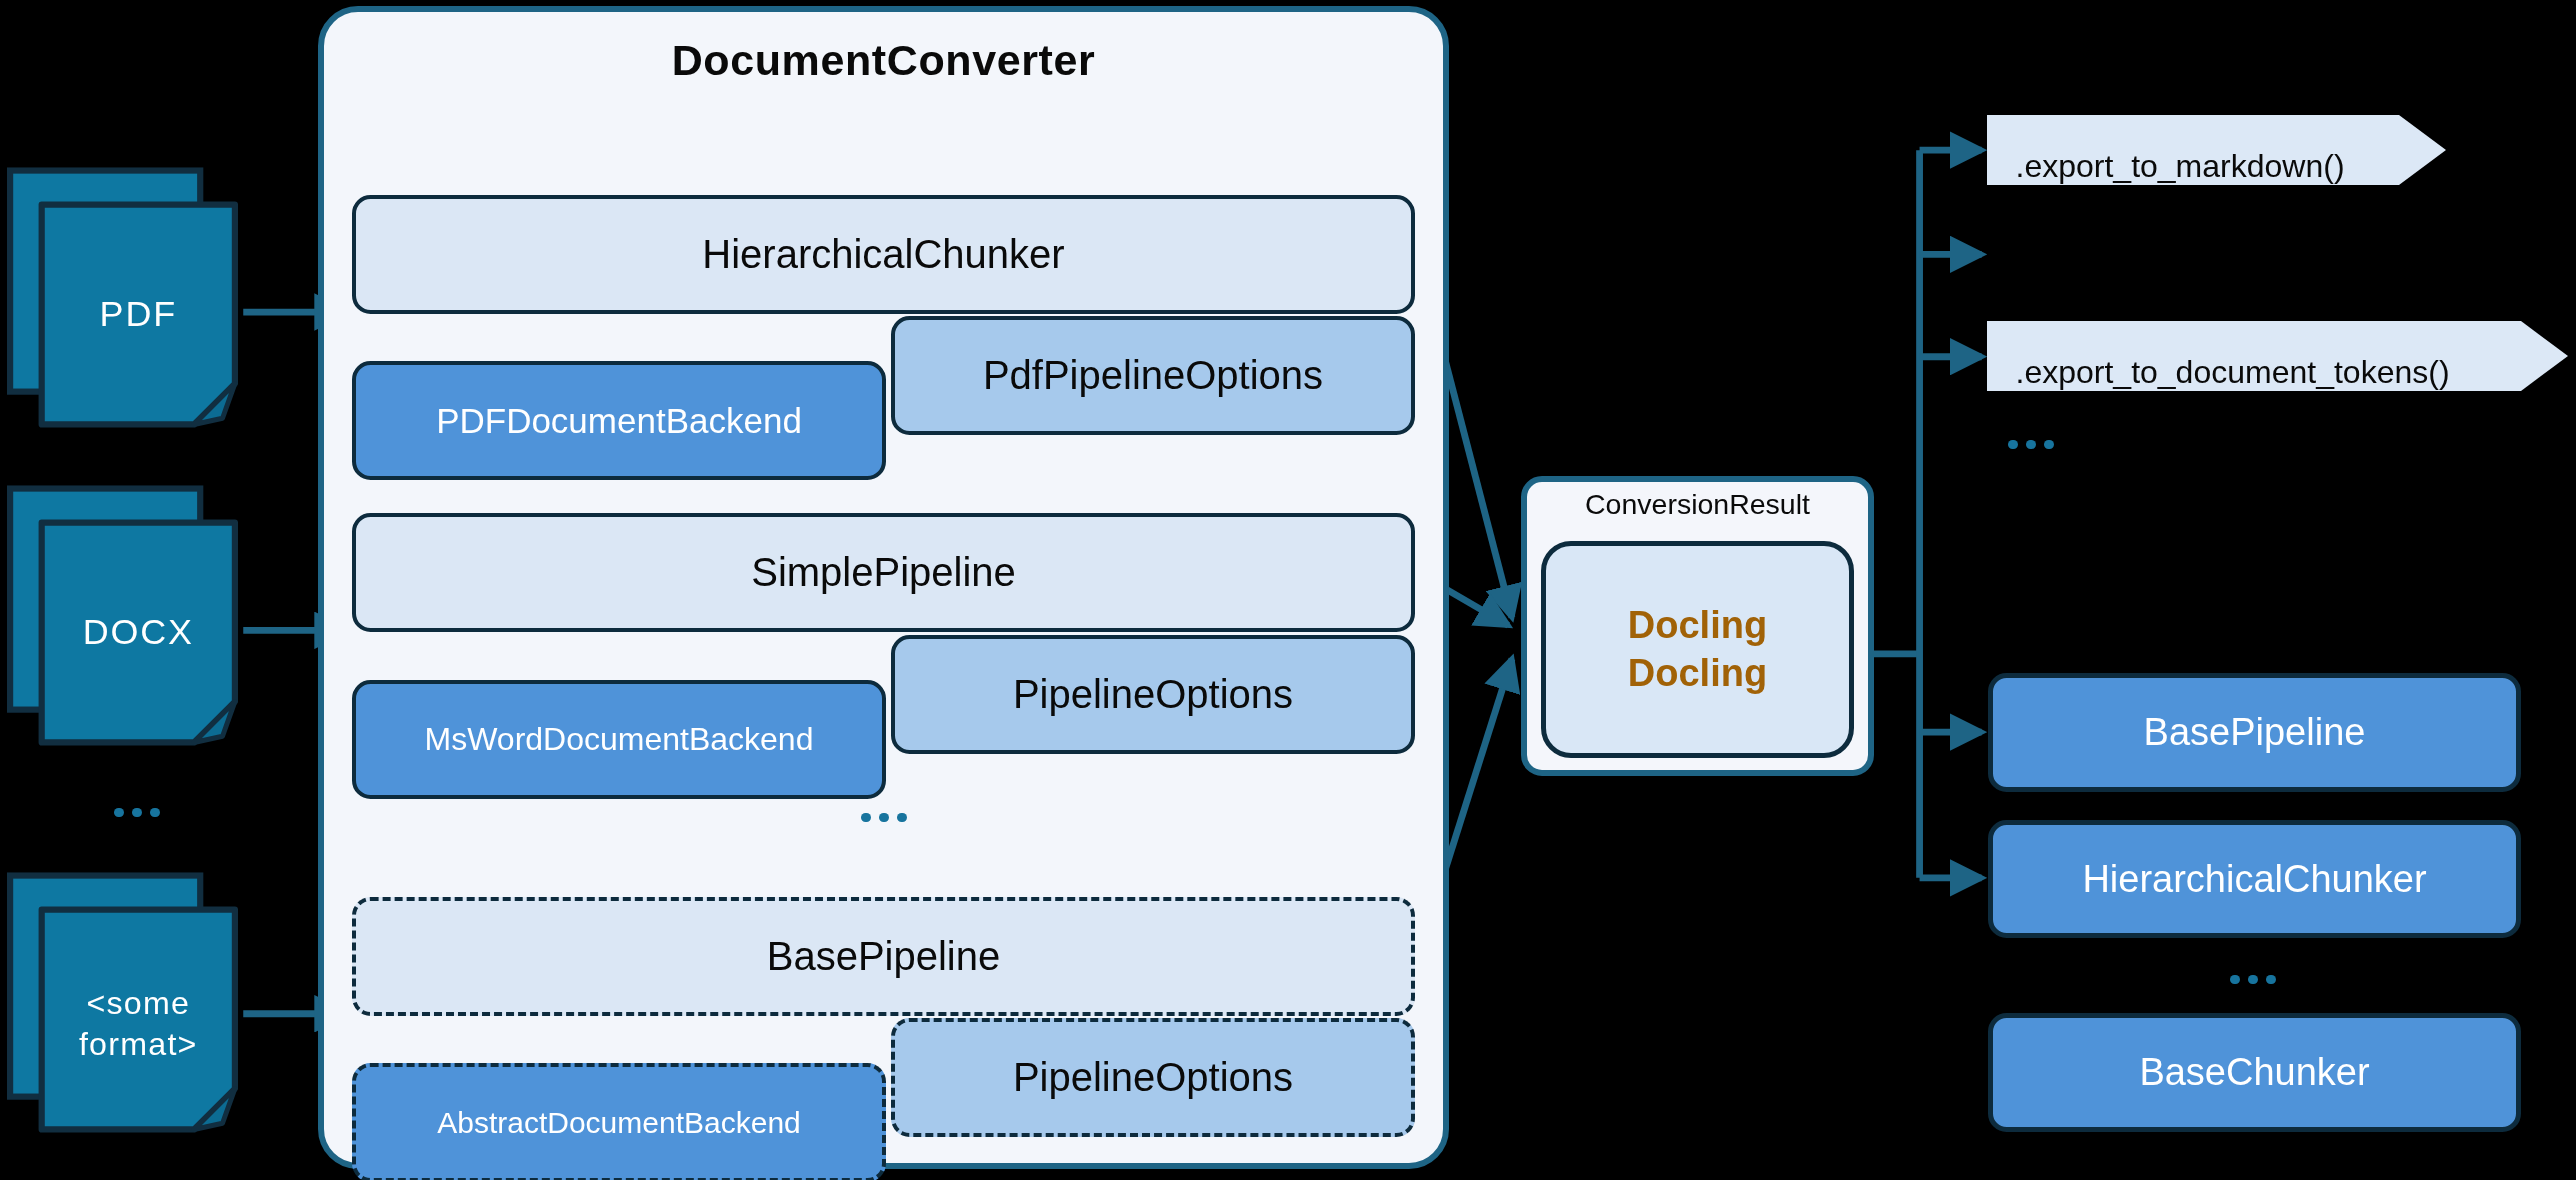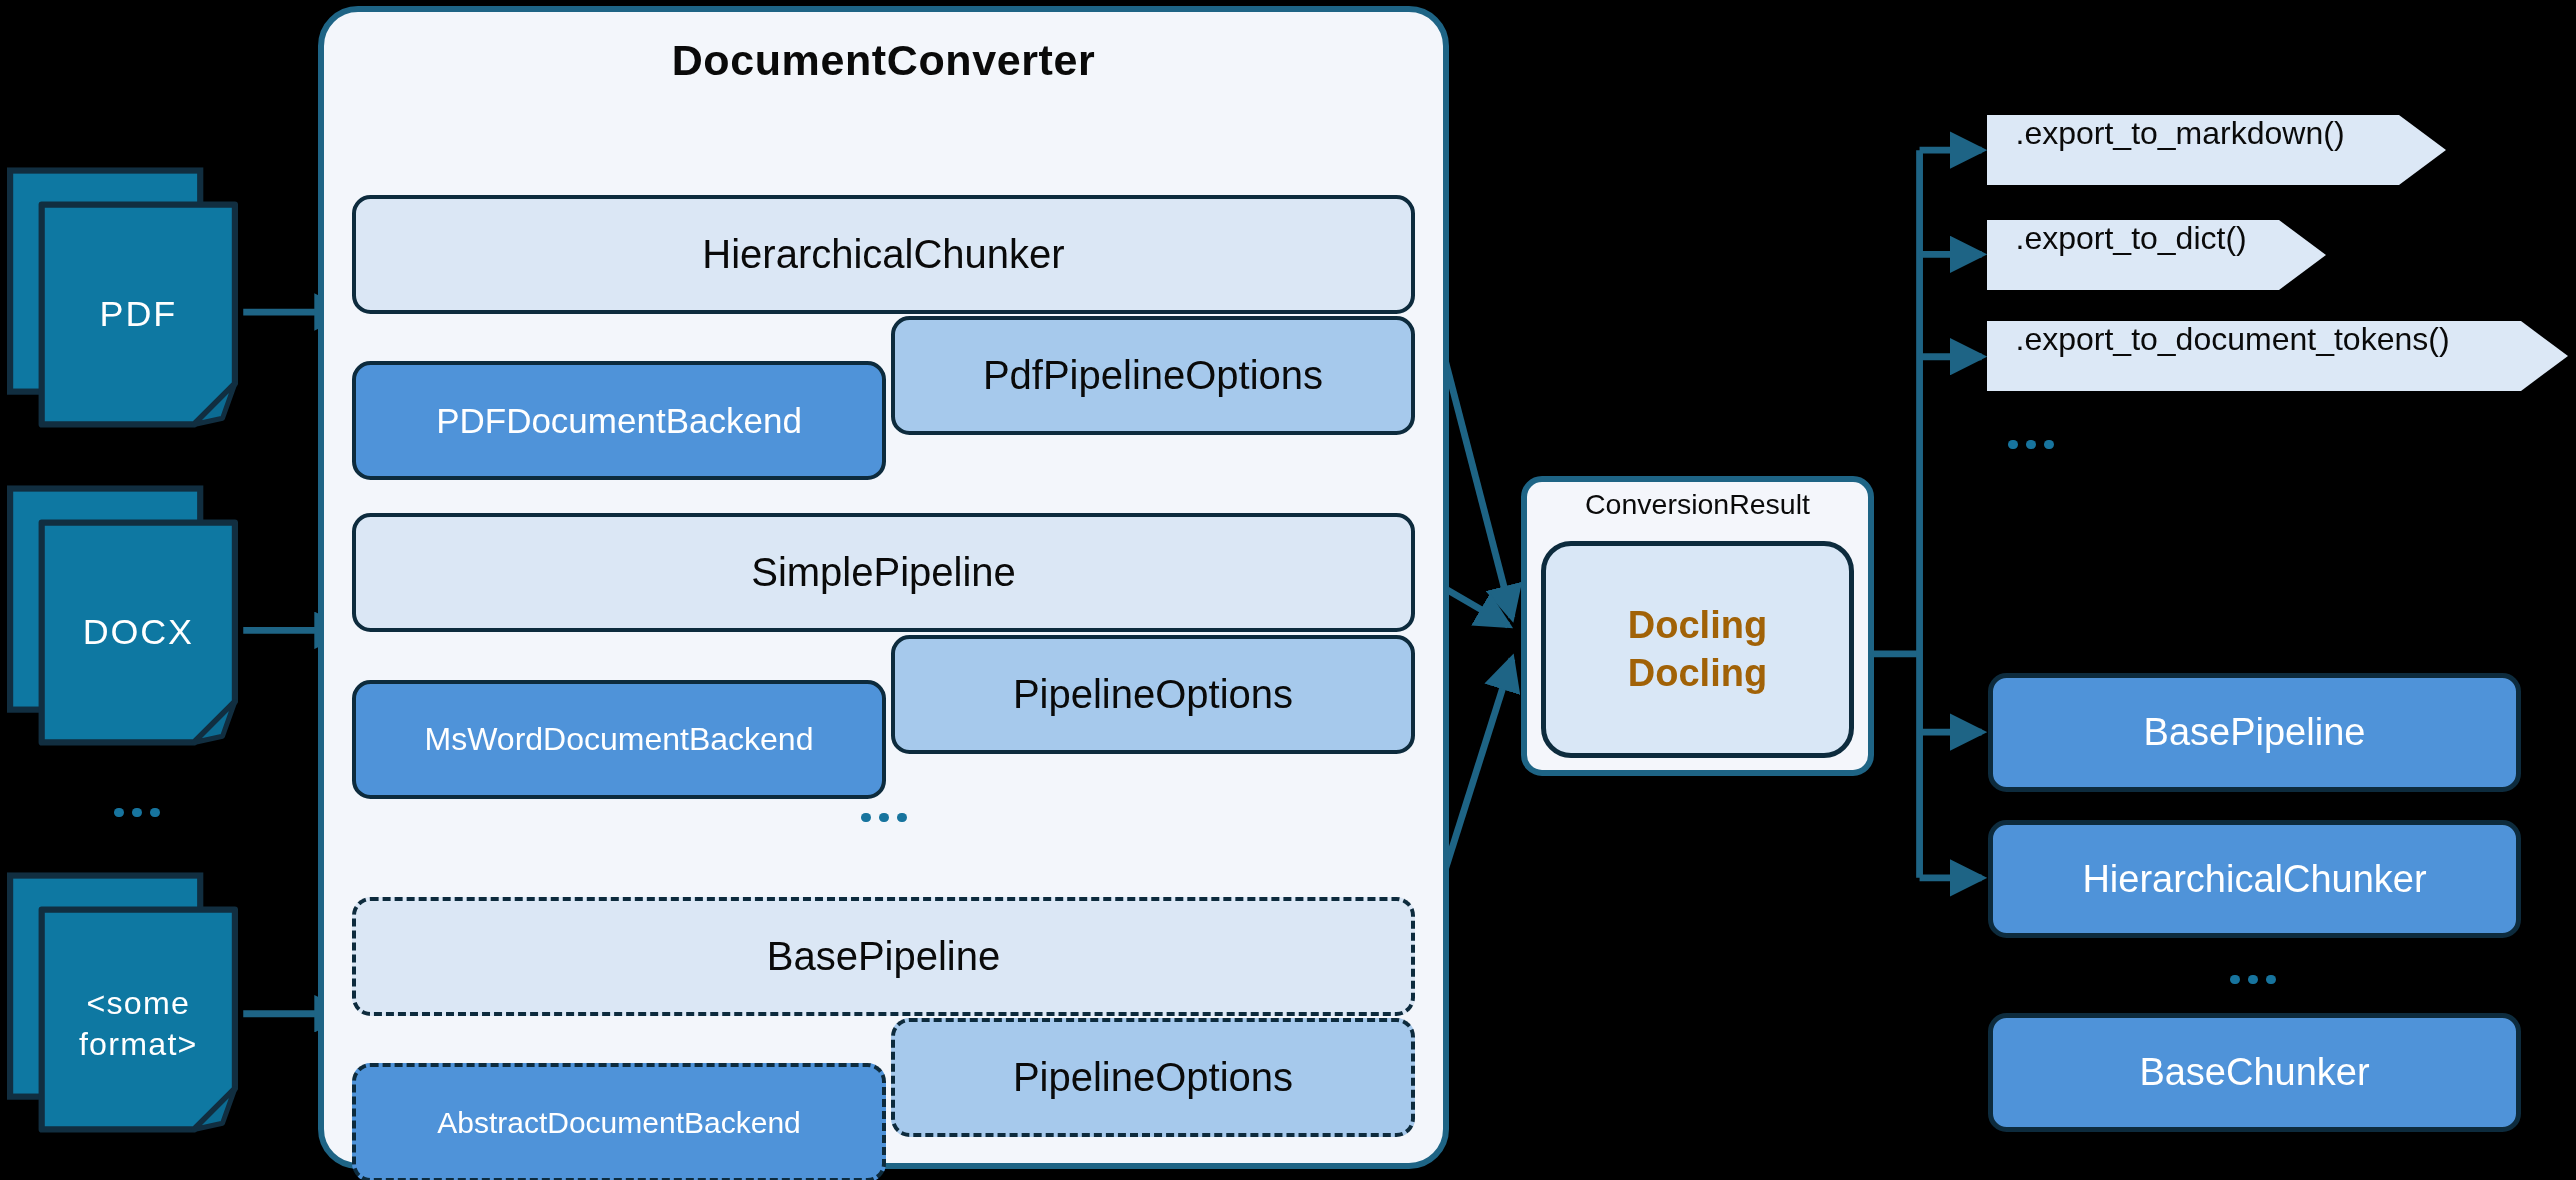--- a/index.html
+++ b/index.html
@@ -17,21 +17,21 @@
   
   .src-icon{width:231px;height:261px;}
   
   .dots{display:flex;align-items:center;justify-content:center;width:56px;height:18.6px;}
   .dots .d{width:9.3px;height:9.3px;border-radius:50%;background:#17749e;margin:0 4.3px;}
   
   .convres{left:1521px;top:476px;width:353px;height:300px;background:#f4f6fb;border:6.2px solid #1e6485;border-radius:21px;}
   .convres-title{left:1521px;top:488px;width:353px;text-align:center;font-size:28.5px;color:#0a0a0a;}
   .docling{left:1541px;top:541px;width:313px;height:217px;background:#d9e7f6;border:5.6px solid #0d2b3d;border-radius:30px;display:flex;flex-direction:column;align-items:center;justify-content:center;font-size:38px;font-weight:bold;color:#a16207;line-height:1.25;text-align:center;}
   
-  .chev{background:#dce8f6;height:70px;display:flex;align-items:flex-start;color:#0a0a0a;font-size:32px;padding-left:28.5px;clip-path:polygon(0 0,calc(100% - 47px) 0,100% 50%,calc(100% - 47px) 100%,0 100%);}
+  .chev{background:#dce8f6;height:70px;display:flex;align-items:flex-end;color:#0a0a0a;font-size:32px;padding-left:28.5px;clip-path:polygon(0 0,calc(100% - 47px) 0,100% 50%,calc(100% - 47px) 100%,0 100%);}
   
   .chunk{left:1988px;width:533px;height:119px;background:#4f93d9;border:5px solid #0d2b3d;border-radius:18.6px;display:flex;align-items:center;justify-content:center;color:#fff;font-size:38px;}
   svg text{font-family:"Liberation Sans",sans-serif;}
 </style>
 </head>
 <body>
 
 <div id="canvas">
 
   <svg class="abs" style="left:0;top:0;" width="2576" height="1180" viewBox="0 0 4152 1902">
@@ -127,23 +127,20 @@
   <div class="abs convres"></div>
   <div class="abs convres-title">ConversionResult</div>
   <div class="abs docling">
     <span>Docling</span>
     <span>Docling</span>
   </div>
 
   <div class="abs chev" style="left:1987px;top:115px;width:459px;">
     <span>.export_to_markdown()</span>
   </div>
-  <div class="abs chev" style="left:1987px;top:220px;width:339px;">
-    <span>.export_to_dict()</span>
-  </div>
   <div class="abs chev" style="left:1987px;top:321px;width:581px;">
     <span>.export_to_document_tokens()</span>
   </div>
 
   <div class="abs dots" style="left:2003px;top:435px;">
     <div class="d"></div>
       <div class="d"></div>
       <div class="d"></div>
   </div>
 

